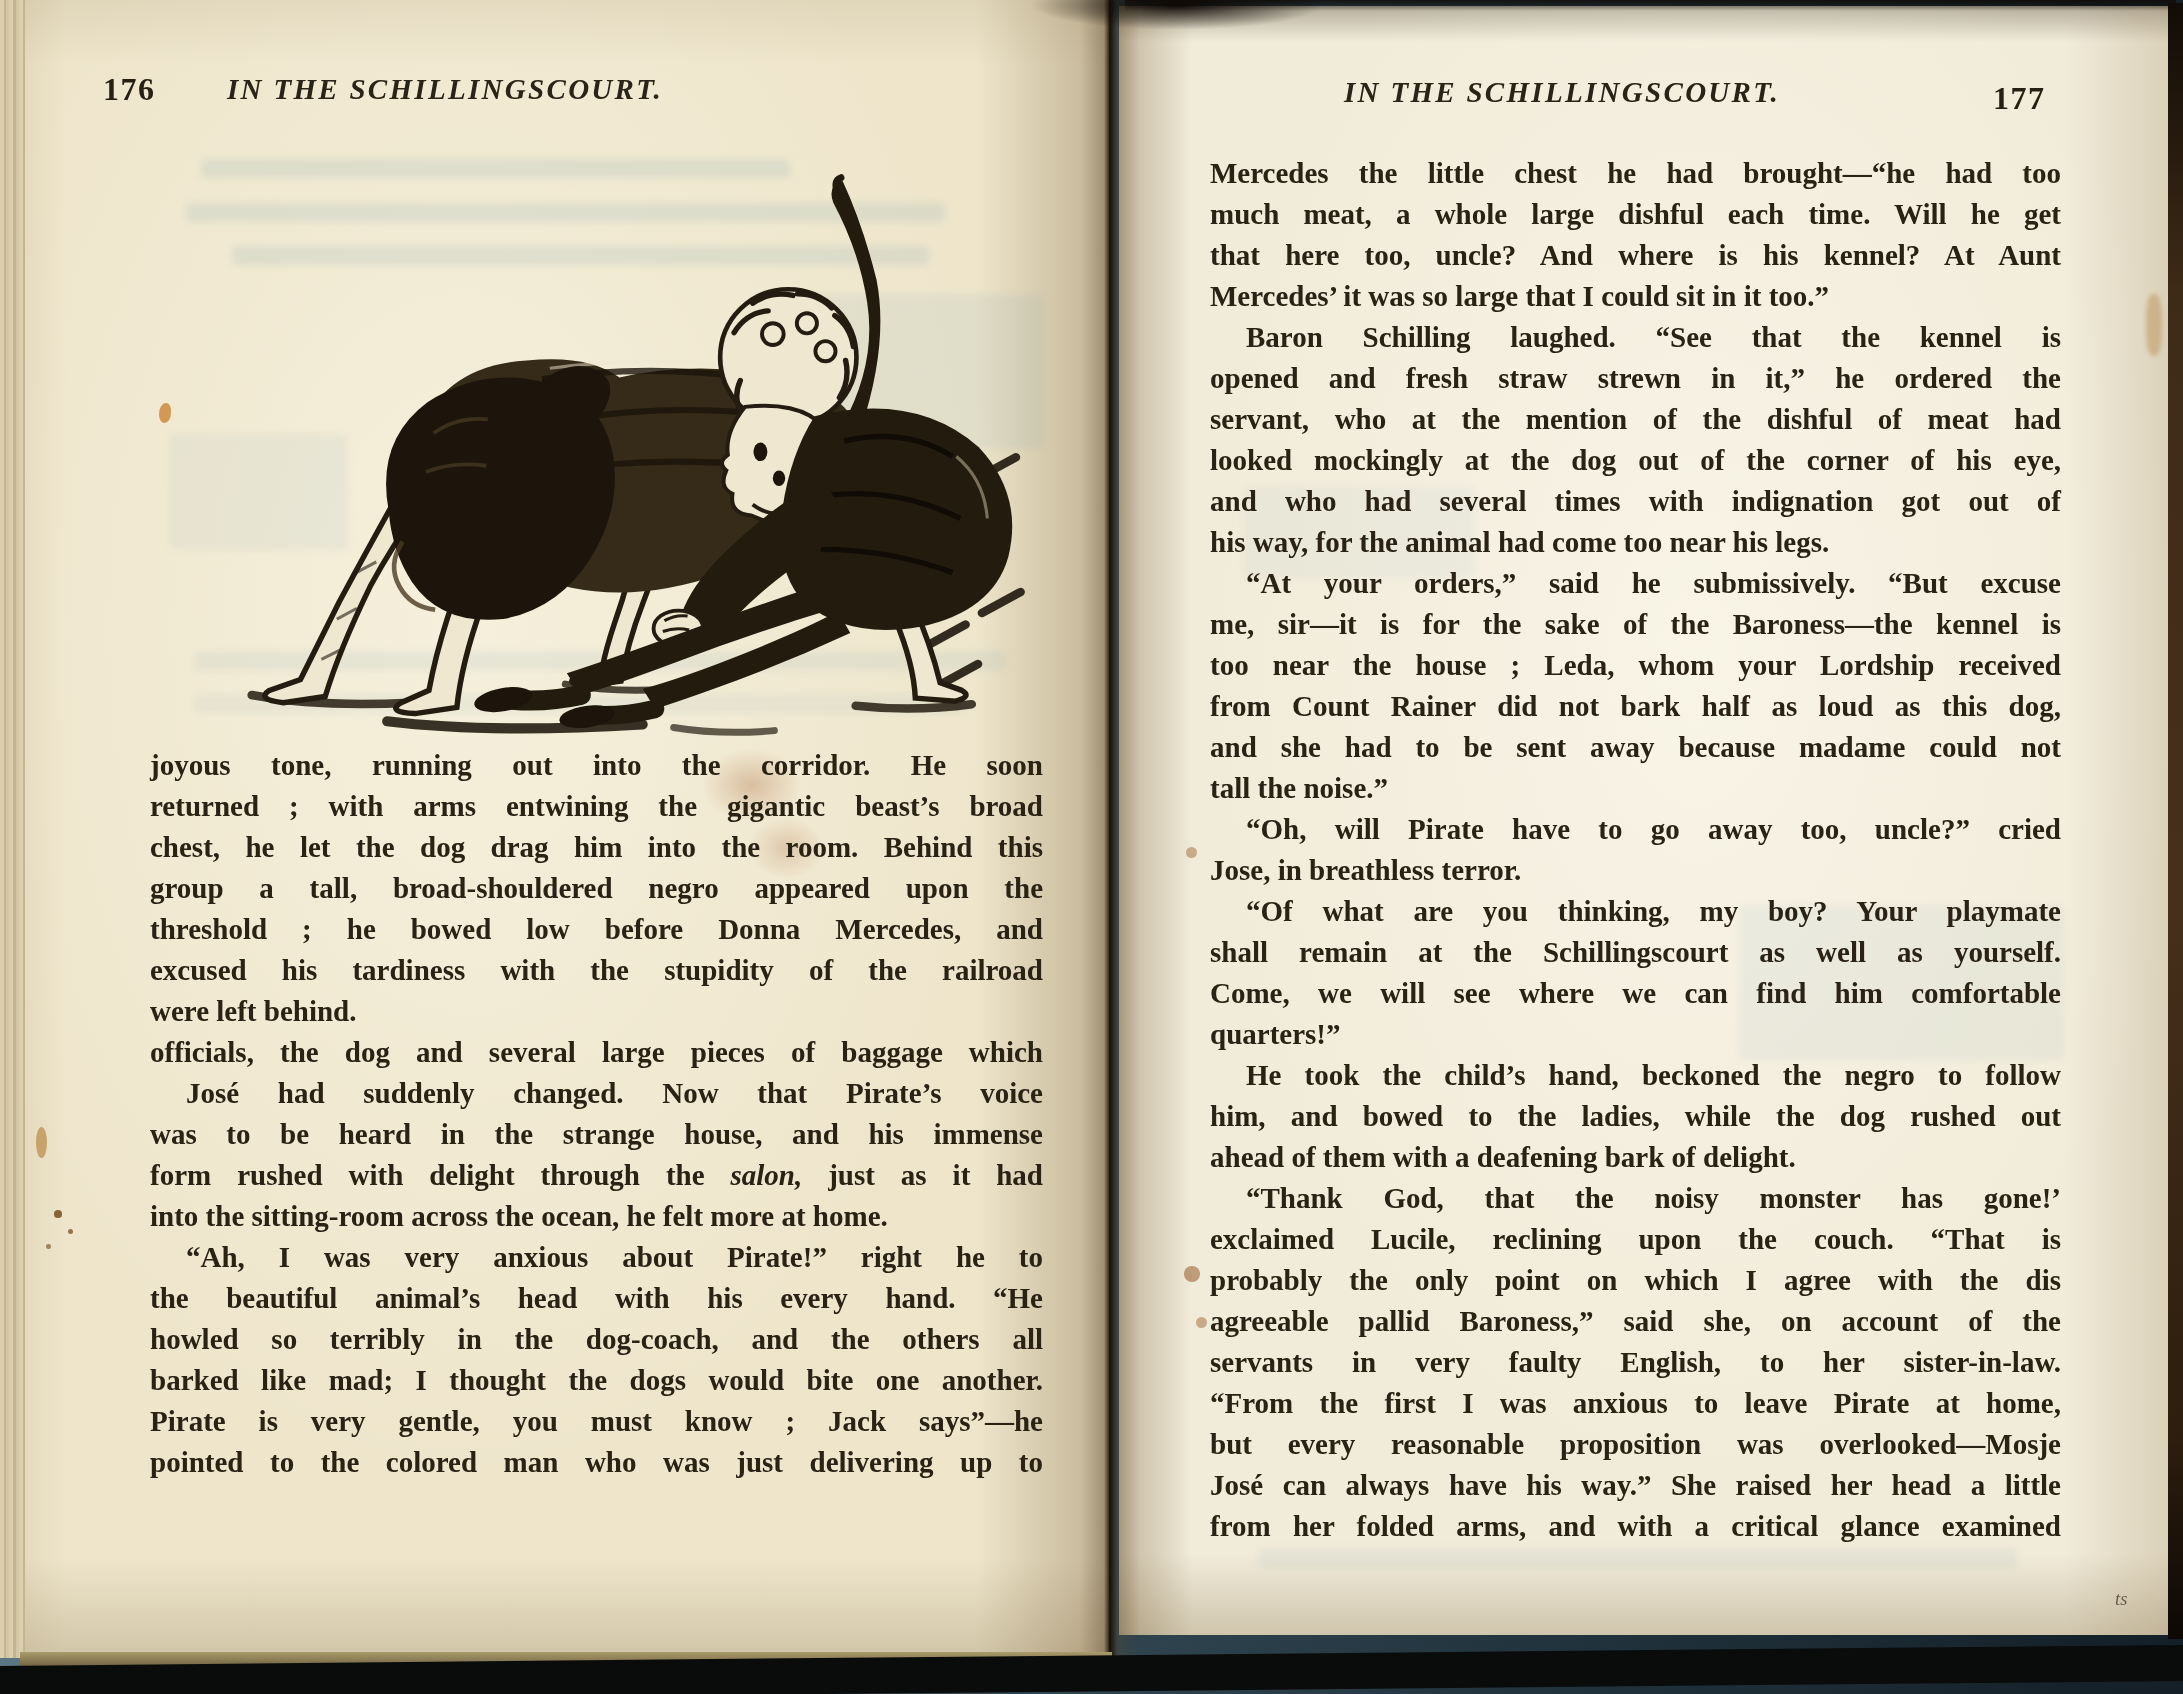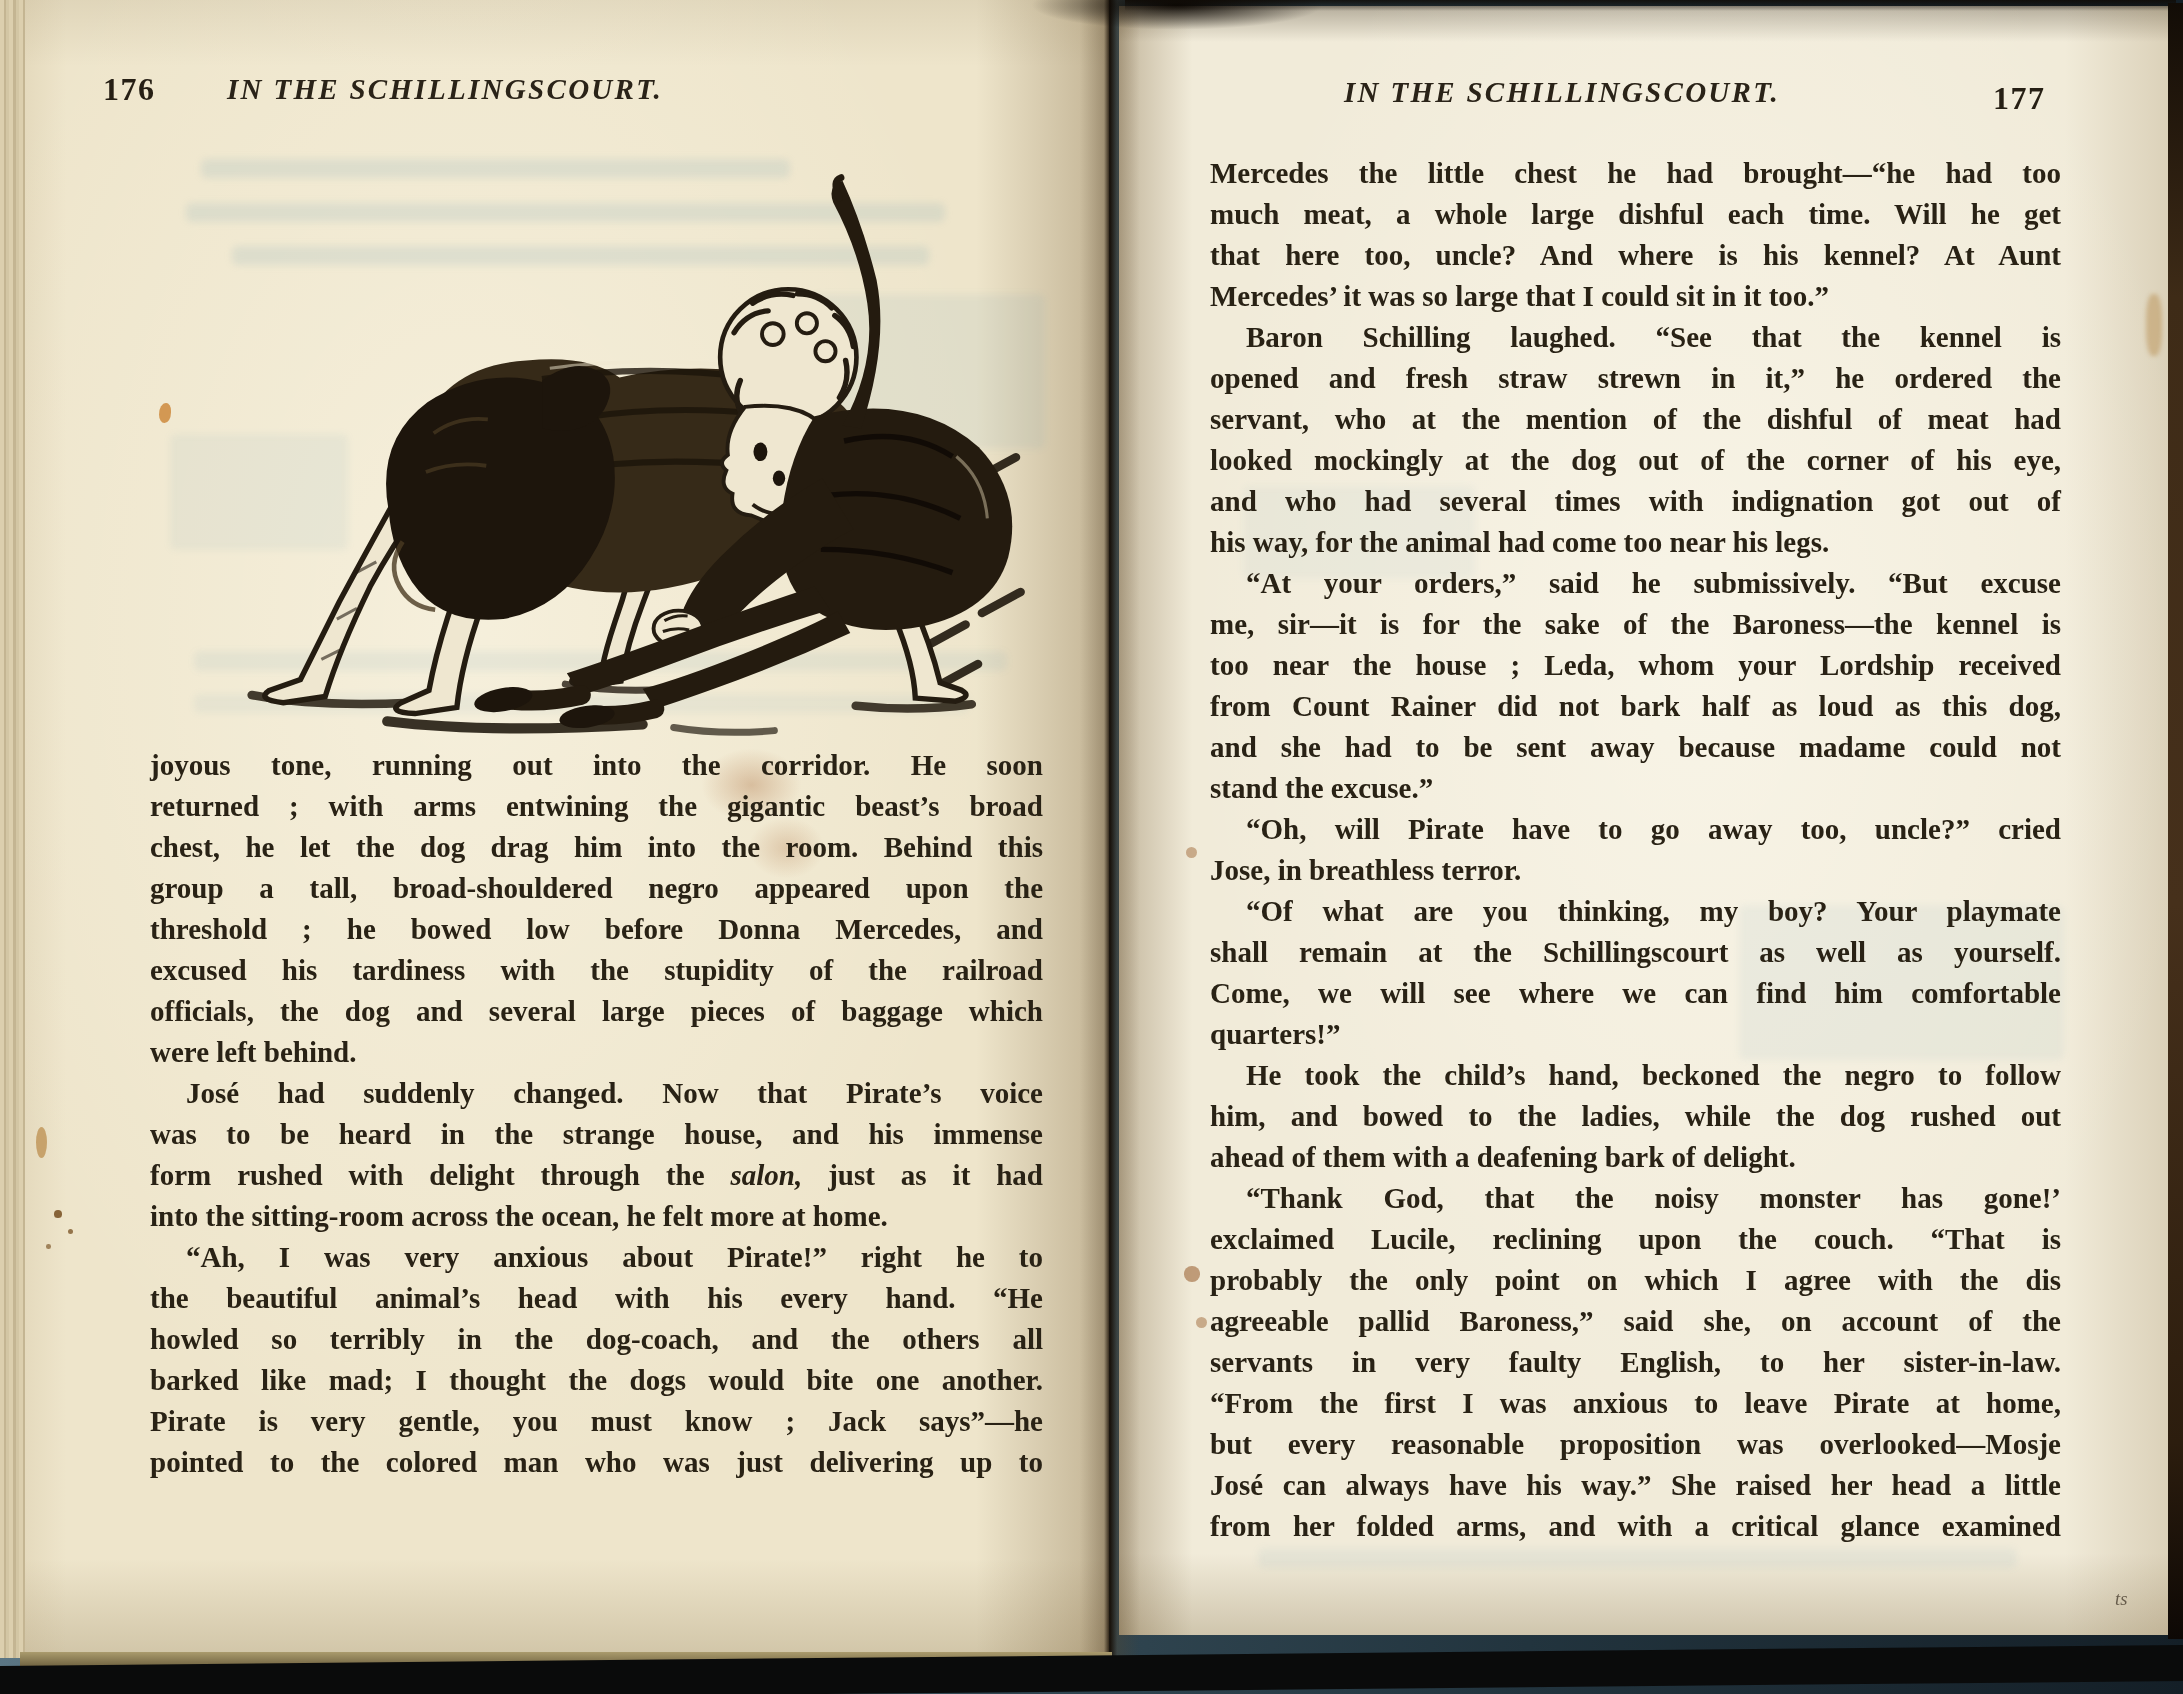--- a/index.html
+++ b/index.html
@@ -158,22 +158,22 @@
     <path d="M854 116 q-10 -22 2 -26" stroke="#241b0f" stroke-width="9" fill="none" stroke-linecap="round"></path>
   </svg>
 
   <div class="col col-left">
       <div class="tl"><span>joyous tone, running out into the corridor.  He soon</span></div>
       <div class="tl"><span>returned ; with arms entwining the gigantic beast’s broad</span></div>
       <div class="tl"><span>chest, he let the dog drag him into the room.  Behind this</span></div>
       <div class="tl"><span>group a tall, broad-shouldered negro appeared upon the</span></div>
       <div class="tl"><span>threshold ; he bowed low before Donna Mercedes, and</span></div>
       <div class="tl"><span>excused his tardiness with the stupidity of the railroad</span></div>
+      <div class="tl pend"><span>were left behind.</span></div>
       <div class="tl"><span>officials, the dog and several large pieces of baggage which</span></div>
-      <div class="tl pend"><span>were left behind.</span></div>
       <div class="tl ind"><span>José had suddenly changed.  Now that Pirate’s voice</span></div>
       <div class="tl"><span>was to be heard in the strange house, and his immense</span></div>
       <div class="tl"><span>form rushed with delight through the </span><span class="it">salon,</span><span> just as it had</span></div>
       <div class="tl pend"><span>into the sitting-room across the ocean, he felt more at home.</span></div>
       <div class="tl ind"><span>“Ah, I was very anxious about Pirate!” right he to</span></div>
       <div class="tl"><span>the beautiful animal’s head with his every hand.  “He</span></div>
       <div class="tl"><span>howled so terribly in the dog-coach, and the others all</span></div>
       <div class="tl"><span>barked like mad; I thought the dogs would bite one another.</span></div>
       <div class="tl"><span>Pirate is very gentle, you must know ;  Jack says”—he</span></div>
       <div class="tl"><span>pointed to the colored man who was just delivering up to</span></div>
@@ -203,21 +203,21 @@
       <div class="tl"><span>opened and fresh straw strewn in it,” he ordered the</span></div>
       <div class="tl"><span>servant, who at the mention of the dishful of meat had</span></div>
       <div class="tl"><span>looked mockingly at the dog out of the corner of his eye,</span></div>
       <div class="tl"><span>and who had several times with indignation got out of</span></div>
       <div class="tl pend"><span>his way, for the animal had come too near his legs.</span></div>
       <div class="tl ind"><span>“At your orders,” said he submissively.  “But excuse</span></div>
       <div class="tl"><span>me, sir—it is for the sake of the Baroness—the kennel is</span></div>
       <div class="tl"><span>too near the house ; Leda, whom your Lordship received</span></div>
       <div class="tl"><span>from Count Rainer did not bark half as loud as this dog,</span></div>
       <div class="tl"><span>and she had to be sent away because madame could not</span></div>
-      <div class="tl pend"><span>stand the excuse.”</span></div>
+      <div class="tl pend"><span>tall the noise.”</span></div>
       <div class="tl ind"><span>“Oh, will Pirate have to go away too, uncle?” cried</span></div>
       <div class="tl pend"><span>Jose, in breathless terror.</span></div>
       <div class="tl ind"><span>“Of what are you thinking, my boy?  Your playmate</span></div>
       <div class="tl"><span>shall remain at the Schillingscourt as well as yourself.</span></div>
       <div class="tl"><span>Come, we will see where we can find him comfortable</span></div>
       <div class="tl pend"><span>quarters!”</span></div>
       <div class="tl ind"><span>He took the child’s hand, beckoned the negro to follow</span></div>
       <div class="tl"><span>him, and bowed to the ladies, while the dog rushed out</span></div>
       <div class="tl pend"><span>ahead of them with a deafening bark of delight.</span></div>
       <div class="tl ind"><span>“Thank God, that the noisy monster has gone!’</span></div>

